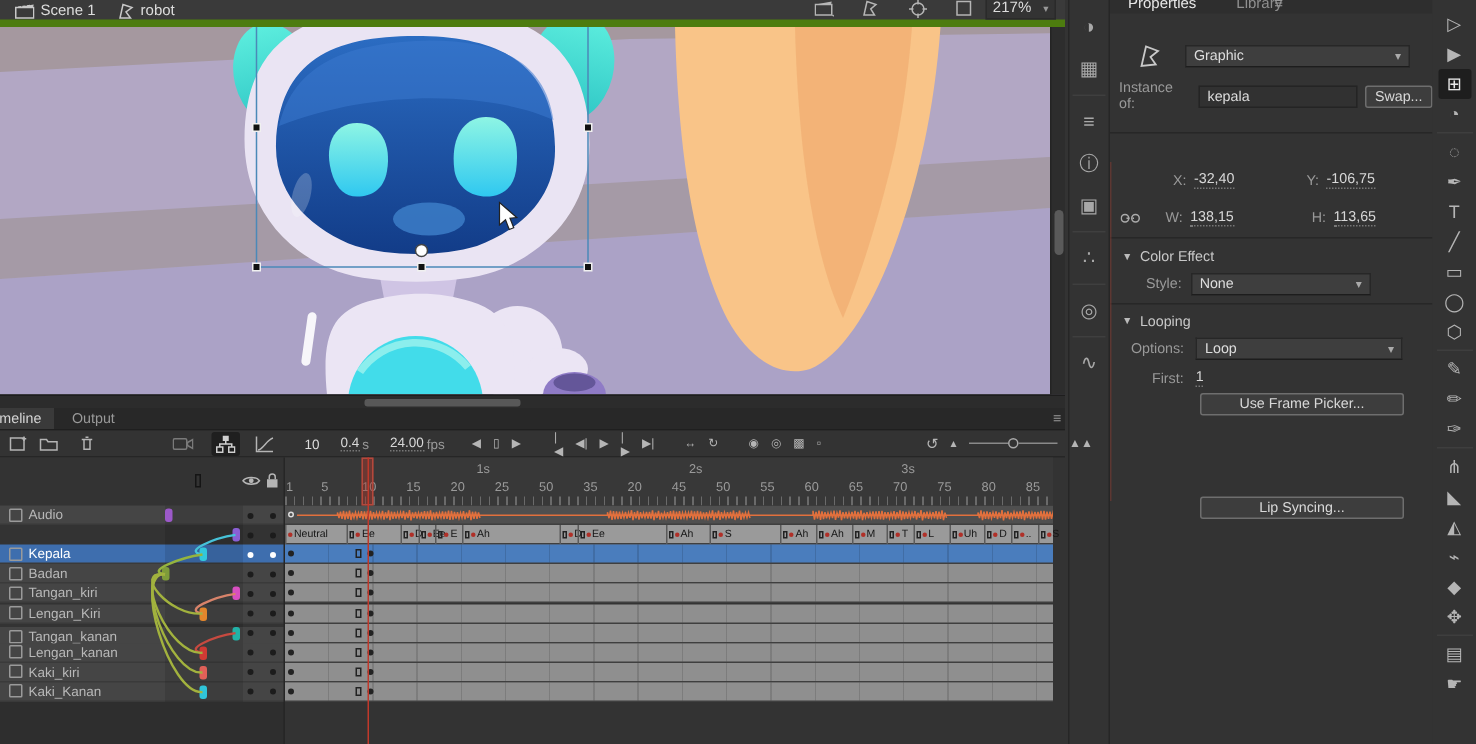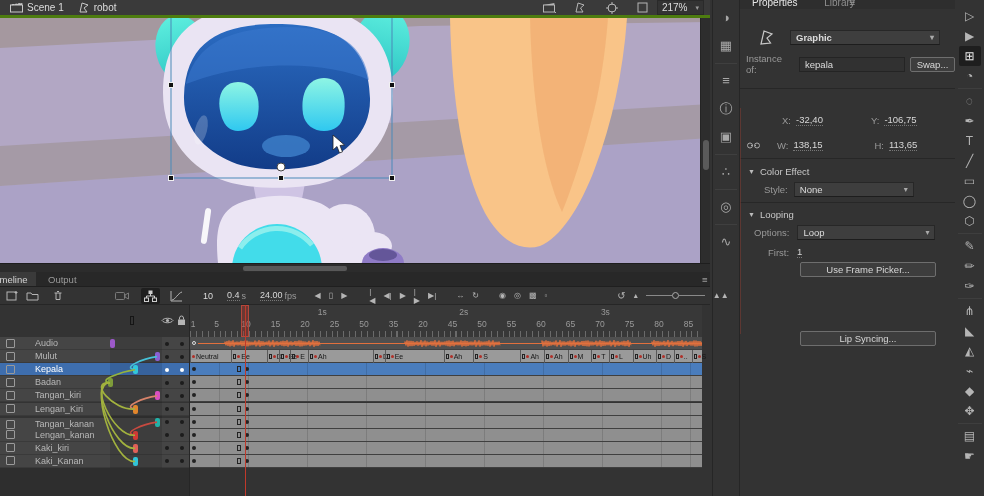--- a/index.html
+++ b/index.html
@@ -1,20 +1,20 @@
 <!DOCTYPE html>
 <html><head>
 <meta charset="utf-8">
 <style>
   html,body{margin:0;padding:0;background:#222;}
   *{box-sizing:border-box;font-family:"Liberation Sans",sans-serif;}
   #app{position:relative;width:984px;height:496px;background:#333;overflow:hidden;color:#ccc;}
   .abs{position:absolute;}
   
-  #editbar{left:0;top:0;width:710px;height:18px;background:#3a3a3a;border-bottom:3px solid #4d7c0f;font-size:10px;display:flex;align-items:center;}
+  #editbar{left:0;top:0;width:710px;height:18px;background:#3a3a3a;border-bottom:5px solid #4d7c0f;font-size:10px;display:flex;align-items:flex-end;}
   #editbar .lbl{color:#ddd;margin:0 4px;}
   #editbar .micon{margin-left:10px;display:flex;align-items:center;}
   #editbar .right{margin-left:auto;display:flex;align-items:center;gap:9px;padding-right:6px;}
   #zoomsel{color:#ddd;background:#333;border:1px solid #2a2a2a;padding:1px 4px;font-size:10px;display:flex;gap:8px;align-items:center;}
   
   #canvas{left:0;top:18px;width:710px;height:245px;background:#b2a7c4;overflow:hidden;}
   #vscroll{left:700px;top:18px;width:10px;height:245px;background:#2d2d2d;border-left:1px solid #242424;}
   #vthumb{left:2px;top:122px;width:6px;height:30px;background:#5a5a5a;border-radius:3px;}
   #hscroll{left:0;top:263px;width:710px;height:9px;background:#2c2c2c;border-top:1px solid #1e1e1e;}
   #hthumb{left:243px;top:2px;width:104px;height:5px;background:#585858;border-radius:2px;}
@@ -54,21 +54,21 @@
   #tlbar .sm{font-size:8px;}
   .hdrsel{background:#1f1f1f;border-radius:2px;}
   #ruler{left:190px;top:33px;width:512px;height:32px;background:#383838;overflow:hidden;}
   #ruler .num{position:absolute;top:14px;width:18px;text-align:center;font-size:8.5px;color:#9a9a9a;}
   #ruler .sec{position:absolute;top:2px;font-size:8.5px;color:#9a9a9a;}
   #ruler .ticks{position:absolute;left:0;top:26px;width:512px;height:6px;background:repeating-linear-gradient(90deg,rgba(200,200,200,.35) 0 1px,transparent 1px 5.9px);}
   #lhdr{left:0;top:33px;width:190px;height:32px;background:#333;}
   #layers{left:0;top:65px;width:190px;height:131px;}
   .lrow{position:absolute;left:0;width:190px;height:13.1px;display:flex;align-items:center;border-bottom:1px solid #3a3a3a;background:#454545;font-size:9px;color:#b8b8b8;}
   .lrow.sel{background:#3e6eae;color:#fff;}
-  .lname{margin-left:20px;white-space:nowrap;}
+  .lname{margin-left:4px;white-space:nowrap;}
   .licon{width:9px;height:9px;border:1px solid #9a9a9a;border-radius:1px;margin-left:6px;flex:0 0 auto;}
   .pcol{position:absolute;left:110px;top:65px;width:52px;height:131px;background:rgba(0,0,0,.10);}
   .kbar{position:absolute;width:5px;height:9px;border-radius:2px;}
   .dot{position:absolute;width:4px;height:4px;border-radius:50%;background:#1c1c1c;}
   .dot.w{background:#fff;}
   #frames{left:190px;top:65px;width:520px;height:159px;overflow:hidden;}
   .frow{position:absolute;left:0;width:512px;height:13.1px;border-bottom:1px solid #3f3f3f;background:#8f8f8f;}
   .frow .g5{position:absolute;inset:0;background:repeating-linear-gradient(90deg,transparent 0 28.5px,rgba(0,0,0,.13) 28.5px 29.5px);}
   .kfdot{position:absolute;width:4px;height:4px;border-radius:50%;background:#222;top:4px;}
   .kfrect{position:absolute;width:4px;height:6px;border:1px solid #222;top:3px;}
@@ -216,21 +216,21 @@
       <span class="sep"></span>
       <span class="sic">∿</span>
     </div>
 
   <div id="props" class="abs">
     <div class="tabbar">
       <span class="ptab1">Properties</span>
       <span class="ptab2">Library</span>
       <span class="pmenu">≡</span>
     </div>
-    <div class="prow" style="top:26px;height:22px;font-weight:bold;">
+    <div class="prow" style="top:26px;height:22px;">
       <span style="margin-left:18px">
         <svg width="16" height="15" viewBox="0 0 16 15">
             <path d="M3 14 L6 1 L14 4 L9 8 L12.5 13 Z" fill="none" stroke="#c8c8c8" stroke-width="1.2"></path>
           </svg>
       </span>
       <div class="dd" style="width:150px;margin-left:16px">
         <span>Graphic</span>
           <span class="car">▾</span>
       </div>
     </div>
@@ -448,24 +448,20 @@
         <span class="sec" style="left: 127.7px;">1s</span>
         <span class="sec" style="left: 269.3px;">2s</span>
         <span class="sec" style="left: 410.9px;">3s</span>
       </div>
 
     <div id="layers" class="abs">
         <div class="lrow" style="top: 0px;">
           <span class="licon"></span>
           <span class="lname">Audio</span>
         </div>
-        <div class="lrow" style="top: 13.1px;">
-          <span class="licon"></span>
-          <span class="lname">Mulut</span>
-        </div>
         <div class="lrow sel" style="top: 26.2px;">
           <span class="licon"></span>
           <span class="lname">Kepala</span>
         </div>
         <div class="lrow" style="top: 39.3px;">
           <span class="licon"></span>
           <span class="lname">Badan</span>
         </div>
         <div class="lrow" style="top: 52.4px;">
           <span class="licon"></span>

